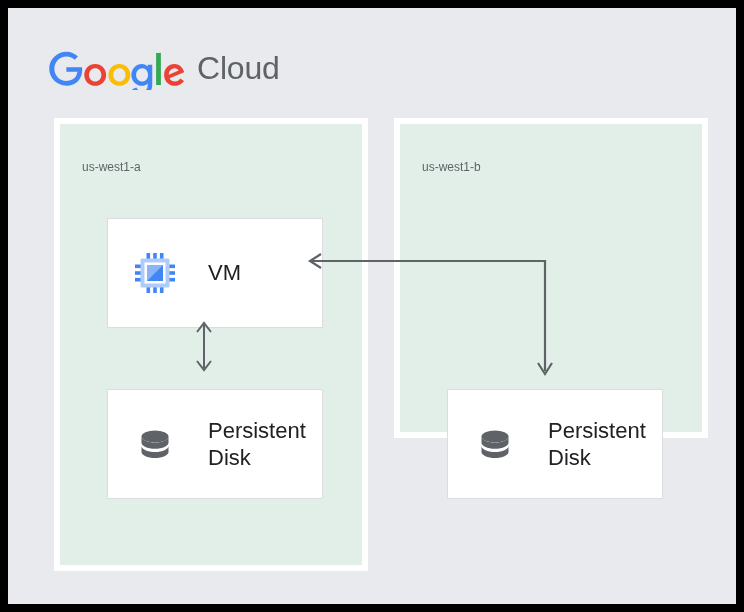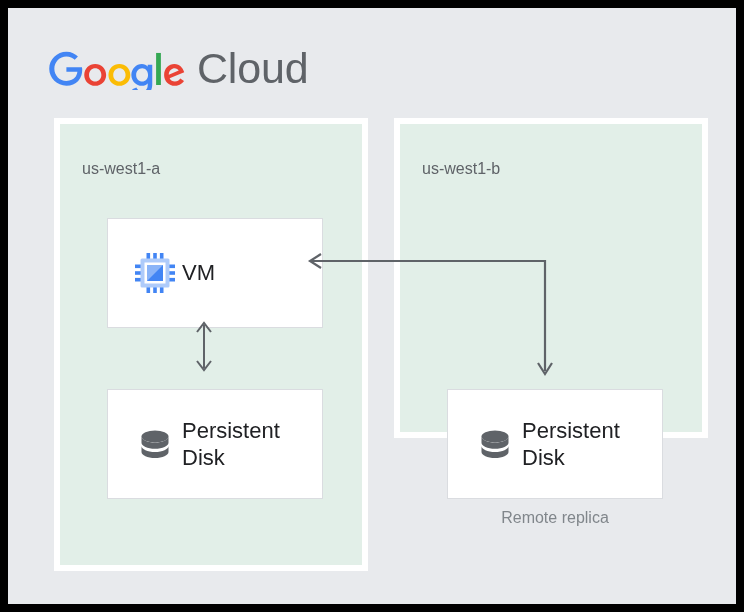--- a/index.html
+++ b/index.html
@@ -37,21 +37,21 @@
   #logo {
     position: absolute;
     left: 40px;
     top: 38px;
     height: 44px;
     display: flex;
     align-items: center;
   }
   #logo svg { display: block; }
   .logo-cloud {
-    font-size: 43px;
+    font-size: 32px;
     color: #5F6368;
     letter-spacing: -0.2px;
     margin-left: 11px;
     line-height: 1;
     white-space: nowrap;
   }
 
   
   .zone {
     position: absolute;
@@ -59,40 +59,40 @@
     border: 6px solid #FFFFFF;
     box-sizing: border-box;
   }
   #zone-a { left: 46px;  top: 110px; width: 314px; height: 453px; }
   #zone-b { left: 386px; top: 110px; width: 314px; height: 320px; }
 
   .zone-label {
     position: absolute;
     left: 22px;
     top: 36px;
-    font-size: 16px;
+    font-size: 12px;
     color: #5F6368;
     white-space: nowrap;
   }
 
   
   .card {
     position: absolute;
     background: #FFFFFF;
     border: 1px solid #DADCE0;
     box-sizing: border-box;
     display: flex;
     align-items: center;
     padding-left: 26px;
   }
   .card-label {
     font-size: 22px;
     color: #202124;
     line-height: 1.25;
-    margin-left: 6px;
+    margin-left: 32px;
     white-space: pre-line;
   }
 
   
   #card-vm {
     left: 47px;
     top: 94px;
     width: 216px;
     height: 110px;
   }
@@ -210,21 +210,20 @@
           <g fill="#5F6368">
             <ellipse cx="21" cy="13.5" rx="13.5" ry="6"></ellipse>
             <path d="M7.5 13.5 v6.2 c0 3.31 6.04 6 13.5 6 s13.5-2.69 13.5-6 v-6.2 c0 3.31-6.04 6-13.5 6 s-13.5-2.69-13.5-6 z"></path>
             <path d="M7.5 22.9 v6.2 c0 3.31 6.04 6 13.5 6 s13.5-2.69 13.5-6 v-6.2 c0 3.31-6.04 6-13.5 6 s-13.5-2.69-13.5-6 z"></path>
           </g>
         </svg>
         <div class="card-label">Persistent
 Disk</div>
       </div>
 
-      <div class="replica-label">Remote replica</div>
     </div>
 
     <svg id="connectors" viewBox="0 0 728 596">
 
       <g stroke="#5F6368" stroke-width="2" fill="none">
         <line x1="196" y1="317" x2="196" y2="360"></line>
         <polyline points="189,324 196,315 203,324" stroke-linejoin="miter"></polyline>
         <polyline points="189,353 196,362 203,353" stroke-linejoin="miter"></polyline>
       </g>
 

